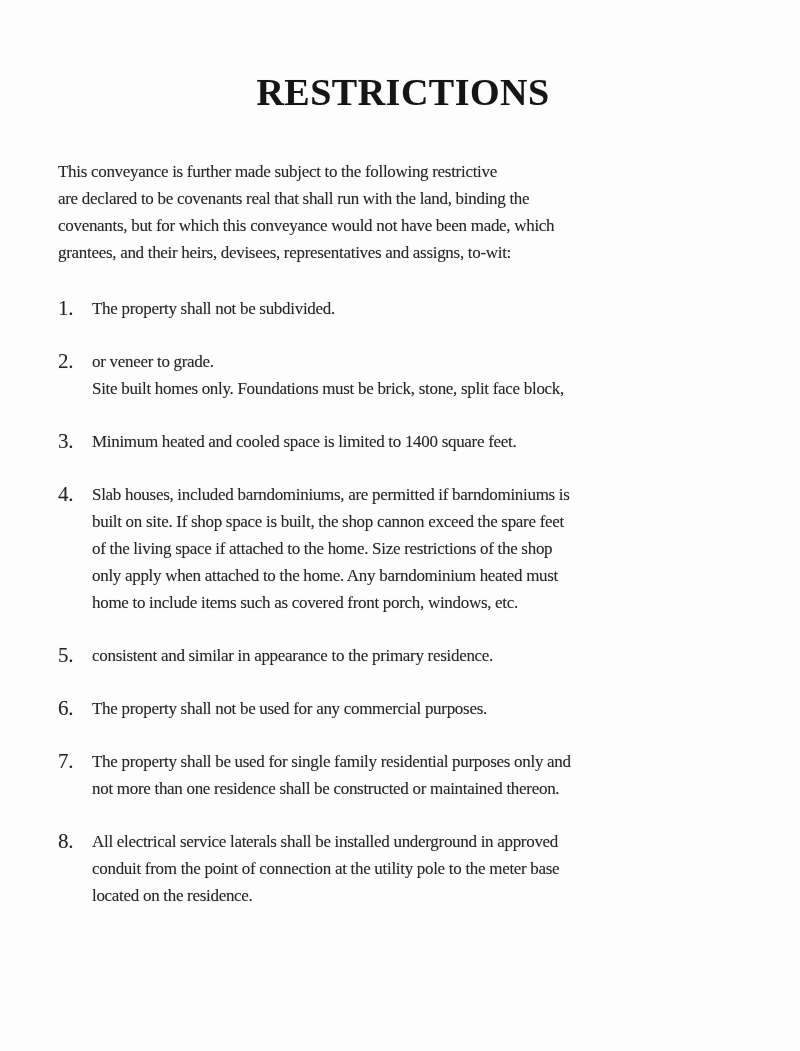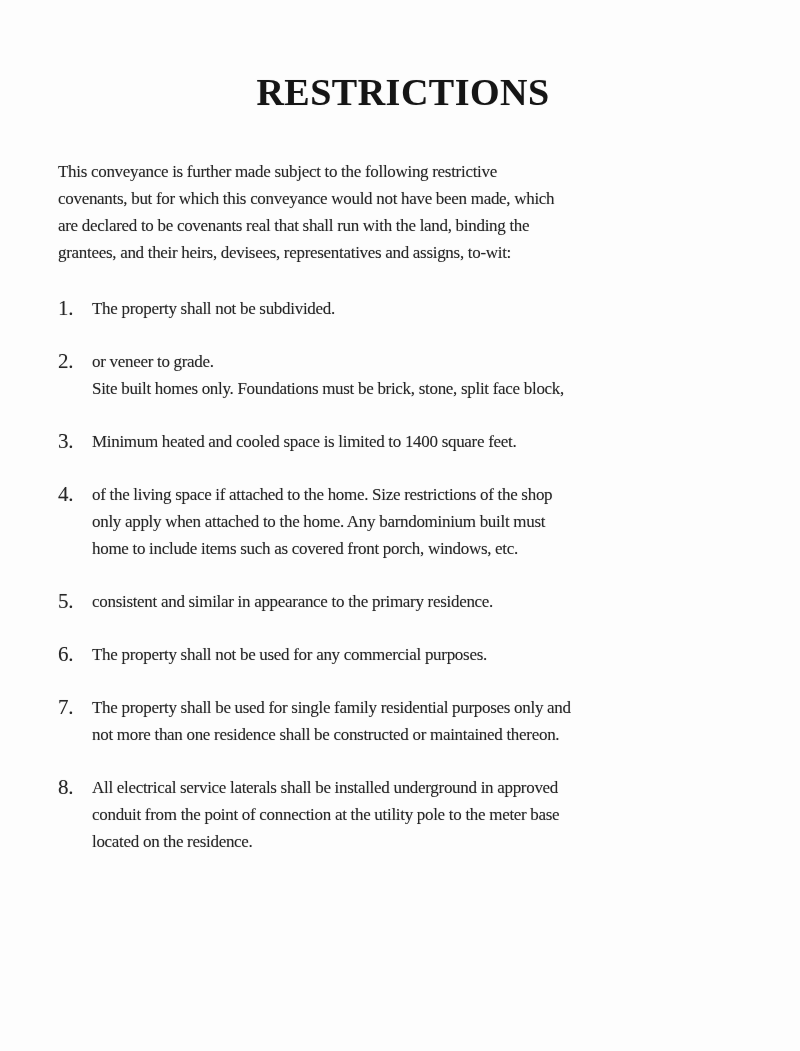--- a/index.html
+++ b/index.html
@@ -70,22 +70,22 @@
     );
   }
 </style>
 </head>
 <body style="background: rgb(253, 253, 253);">
 
 <div class="page" style="color: rgb(39, 39, 39); margin-top: 6px;">
   <h1 class="title" style="color: rgb(21, 21, 21);">RESTRICTIONS</h1>
   <div class="intro">
       <div class="line">This conveyance is further made subject to the following restrictive</div>
+      <div class="line">are declared to be covenants real that shall run with the land, binding the</div>
       <div class="line">covenants, but for which this conveyance would not have been made, which</div>
-      <div class="line">are declared to be covenants real that shall run with the land, binding the</div>
       <div class="line">grantees, and their heirs, devisees, representatives and assigns, to-wit:</div>
     </div>
   <div class="list">
       <div class="item">
         <span class="num">1.</span>
         <div class="body-lines">
           <div class="line">The property shall not be subdivided.</div>
         </div>
       </div>
       <div class="item">
@@ -97,22 +97,24 @@
       </div>
       <div class="item">
         <span class="num">3.</span>
         <div class="body-lines">
           <div class="line">Minimum heated and cooled space is limited to 1400 square feet.</div>
         </div>
       </div>
       <div class="item">
         <span class="num">4.</span>
         <div class="body-lines">
+          <div class="line">Slab houses, included barndominiums, are permitted if barndominiums is</div>
+          <div class="line">built on site. If shop space is built, the shop cannon exceed the spare feet</div>
           <div class="line">of the living space if attached to the home. Size restrictions of the shop</div>
-          <div class="line">only apply when attached to the home. Any barndominium built must</div>
+          <div class="line">only apply when attached to the home. Any barndominium heated must</div>
           <div class="line">home to include items such as covered front porch, windows, etc.</div>
         </div>
       </div>
       <div class="item">
         <span class="num">5.</span>
         <div class="body-lines">
           <div class="line">consistent and similar in appearance to the primary residence.</div>
         </div>
       </div>
       <div class="item">

